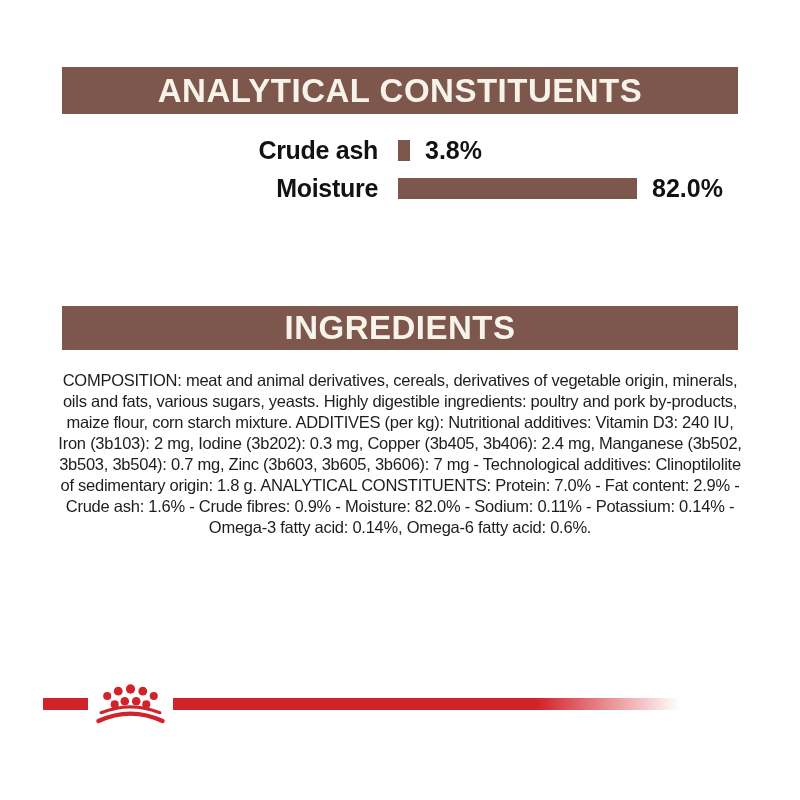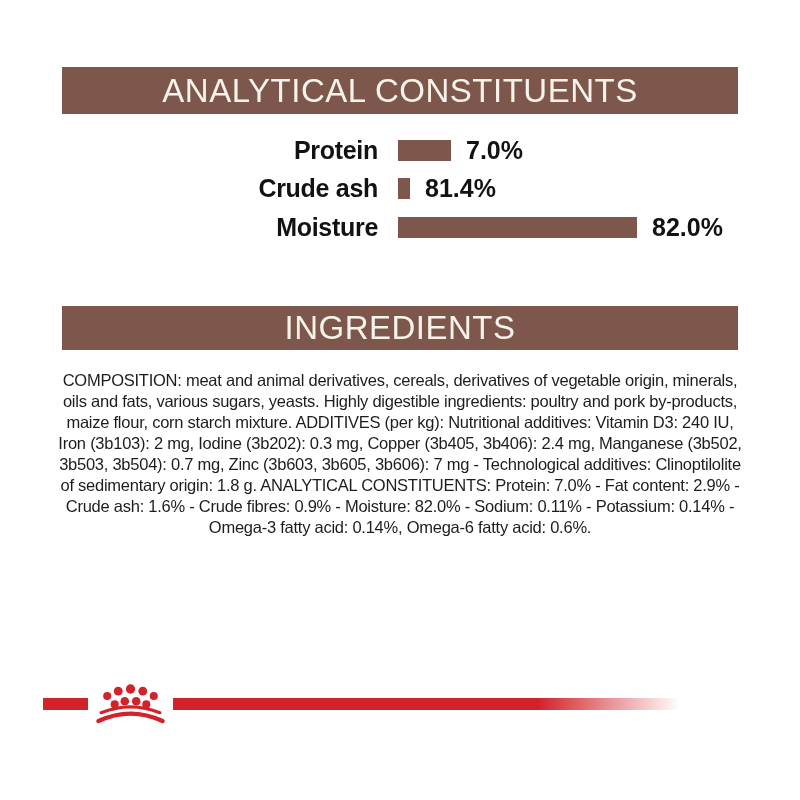--- a/index.html
+++ b/index.html
@@ -17,21 +17,21 @@
   }
   .banner {
     position: absolute;
     left: 62px;
     width: 676px;
     background: #7d574b;
     color: #f8f3ea;
     display: flex;
     align-items: center;
     justify-content: center;
-    font-weight: normal;
+    font-weight: bold;
     font-size: 33px;
     letter-spacing: 0.5px;
     white-space: nowrap;
   }
   .banner-analytical { top: 67px; height: 47px; }
   .banner-ingredients { top: 306px; height: 44px; align-items: center; }
 
   .chart {
     position: absolute;
     top: 131px;
@@ -113,31 +113,26 @@
 </head>
 <body>
 
 <div class="page">
 
   <div class="banner banner-analytical">
     <span>ANALYTICAL CONSTITUENTS</span>
   </div>
 
   <div class="chart">
-  <div class="chart-row">
-    <div class="chart-label">Protein</div>
-    <div class="chart-bar" style="width: 53px; background: rgb(125, 87, 75);"></div>
-    <div class="chart-value">7.0%</div>
-  </div>
 
 
   <div class="chart-row">
     <div class="chart-label">Crude ash</div>
     <div class="chart-bar" style="width: 12px; background: rgb(125, 87, 75);"></div>
-    <div class="chart-value">81.4%</div>
+    <div class="chart-value">3.8%</div>
   </div>
 
   <div class="chart-row">
     <div class="chart-label">Moisture</div>
     <div class="chart-bar" style="width: 239px; background: rgb(125, 87, 75);"></div>
     <div class="chart-value">82.0%</div>
   </div>
 </div>
 
   <div class="banner banner-ingredients">

